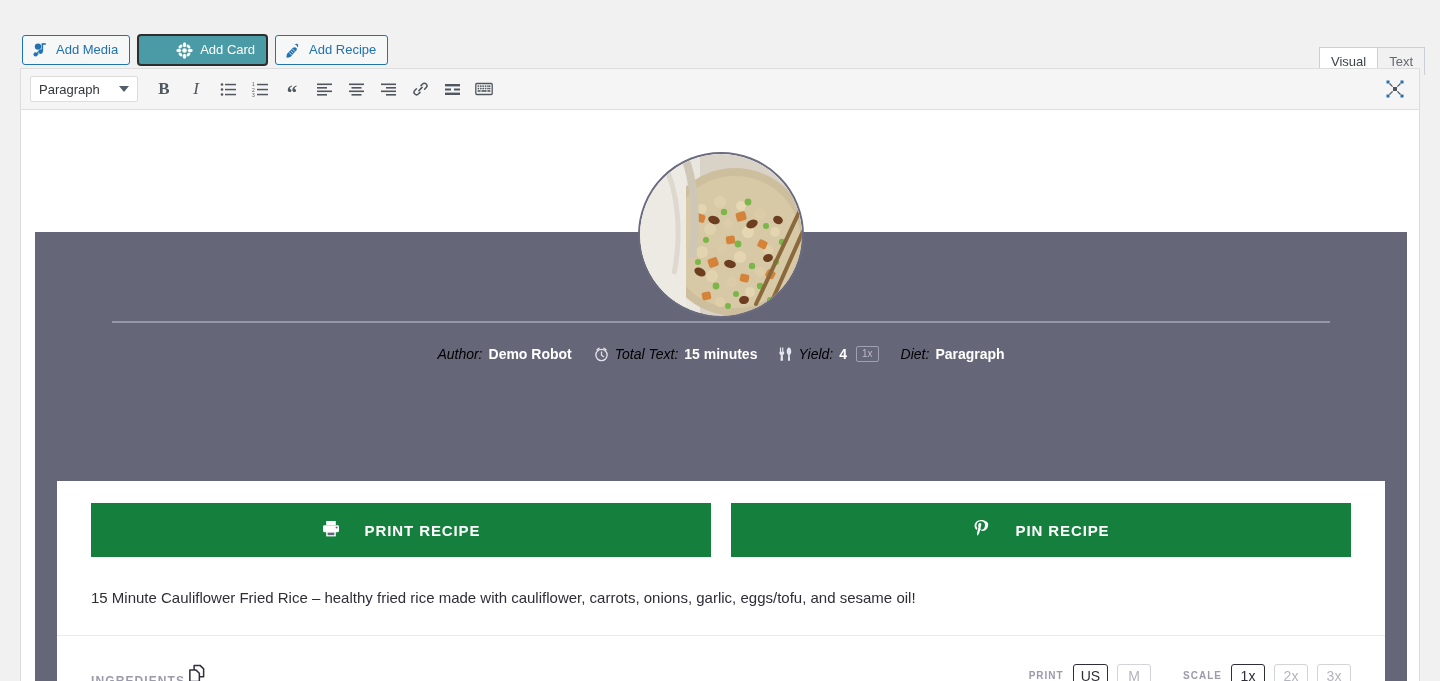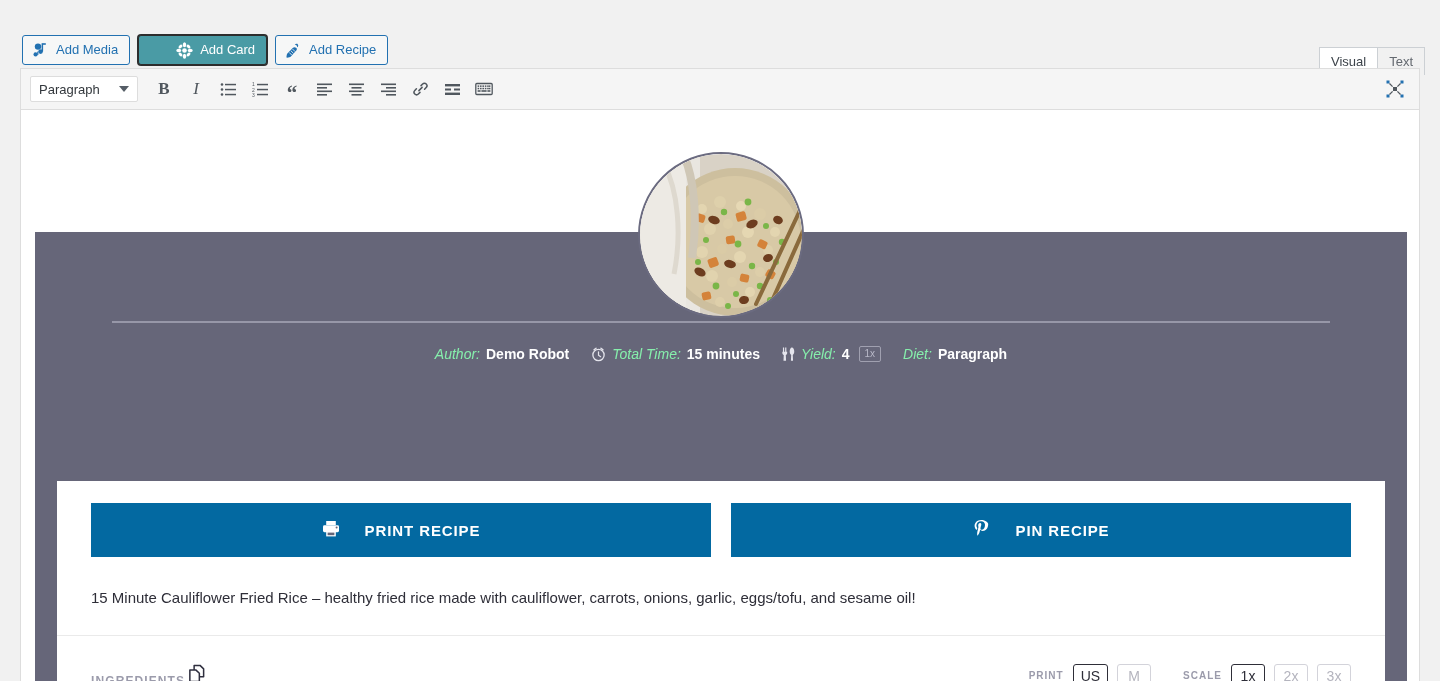--- a/index.html
+++ b/index.html
@@ -91,37 +91,37 @@
     color: #ffffff; padding-top: 28px;
   }
   .card-rule {
     width: 1218px; height: 2px; background: #9797a8; margin: 27px auto 0;
   }
   .card-meta {
     display: flex; align-items: center; justify-content: center; gap: 22px;
     font-size: 14px; margin-top: 23px; flex-wrap: nowrap;
   }
   .meta-item { display: flex; align-items: center; gap: 6px; white-space: nowrap; }
-  .meta-label { font-style: italic; color: #86efac; font-weight: 400; }
+  .meta-label { font-style: italic; color: #000000; font-weight: 400; }
   .meta-value { font-weight: 700; color: #ffffff; }
   .meta-ico { display: flex; align-items: center; color: #e4e4ec; }
   .scale-badge {
     border: 1px solid #a0a0b0; color: #b9b9c8; font-size: 10px;
     padding: 1px 5px; border-radius: 2px; margin-left: 3px; line-height: 12px;
     cursor: pointer;
   }
 
   
   .card-body {
     background: #ffffff; border-left: 22px solid #666679; border-right: 22px solid #666679;
     padding: 22px 0 0 0;
   }
   .btn-row { display: flex; gap: 20px; padding: 0 34px; }
   .big-btn {
-    flex: 1; height: 54px; background: #0369a1; color: #ffffff;
+    flex: 1; height: 54px; background: #15803d; color: #ffffff;
     display: flex; align-items: center; justify-content: center; gap: 25px;
     font-size: 15px; font-weight: 700; letter-spacing: .9px; cursor: pointer;
   }
   .card-desc {
     padding: 30px 34px 0; font-size: 15px; color: #2e2e38; line-height: 1.45;
   }
   .sep { height: 1px; background: #eaeaea; margin: 26px 0 0; }
 
   .ing-row {
     display: flex; align-items: flex-end; justify-content: space-between;
@@ -426,21 +426,21 @@
           </div>
 
           <div class="meta-item">
             <span class="meta-ico">
               <svg width="15" height="16" viewBox="0 0 16 17">
                 <circle cx="8" cy="9.6" r="6" fill="none" stroke="#e4e4ec" stroke-width="1.4"></circle>
                 <path d="M8 6.2v3.6l2.3 1.6" stroke="#e4e4ec" stroke-width="1.3" fill="none" stroke-linecap="round"></path>
                 <path d="M5.4 2.3 3.2 4.1M10.6 2.3l2.2 1.8" stroke="#e4e4ec" stroke-width="1.4" stroke-linecap="round"></path>
               </svg>
             </span>
-            <span class="meta-label">Total Time:</span>
+            <span class="meta-label">Total Text:</span>
             <span class="meta-value">15 minutes</span>
           </div>
 
           <div class="meta-item">
             <span class="meta-ico">
               <svg width="13" height="16" viewBox="0 0 14 17">
                 <g fill="#e4e4ec">
                   <rect x="1" y="1.5" width="1.3" height="5"></rect>
                   <rect x="3.4" y="1.5" width="1.3" height="5"></rect>
                   <path d="M0.4 6.2h5.2v1.2c0 1-.6 1.8-1.5 2.1l.3 6.2H1.6l.3-6.2C1 9.2.4 8.4.4 7.4z"></path>

